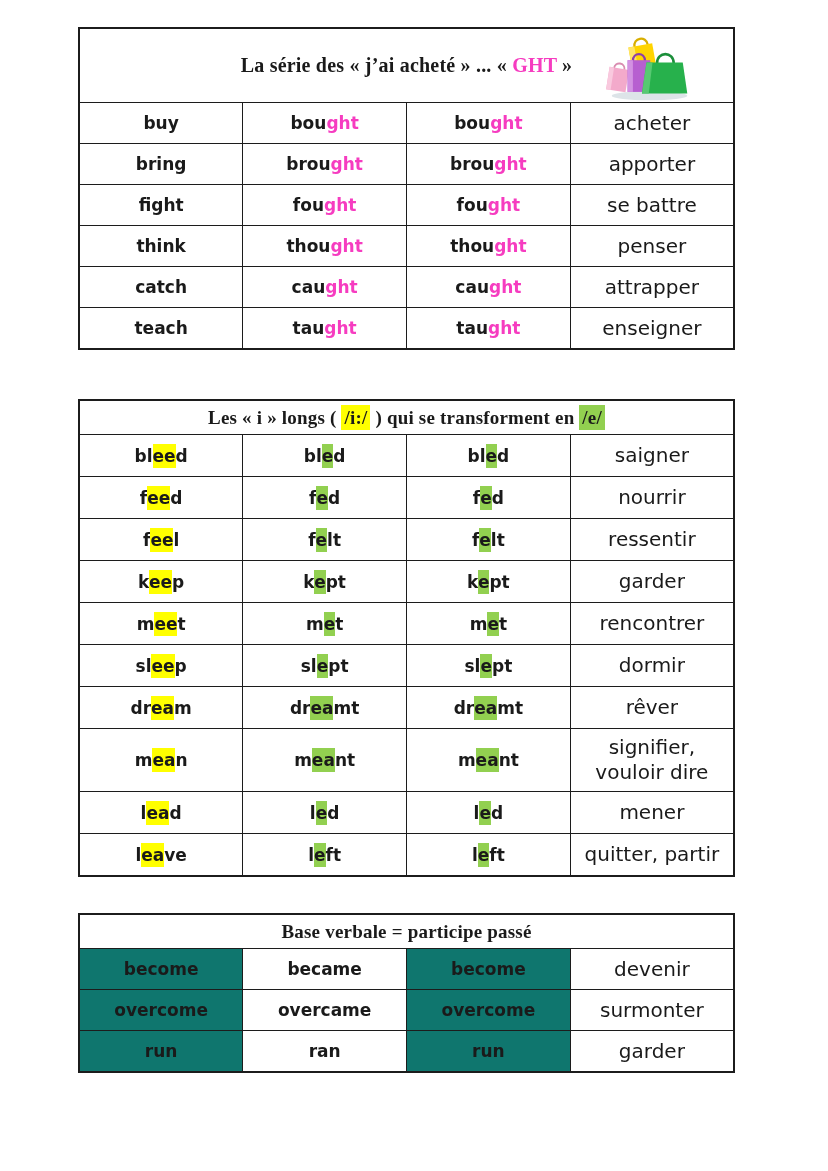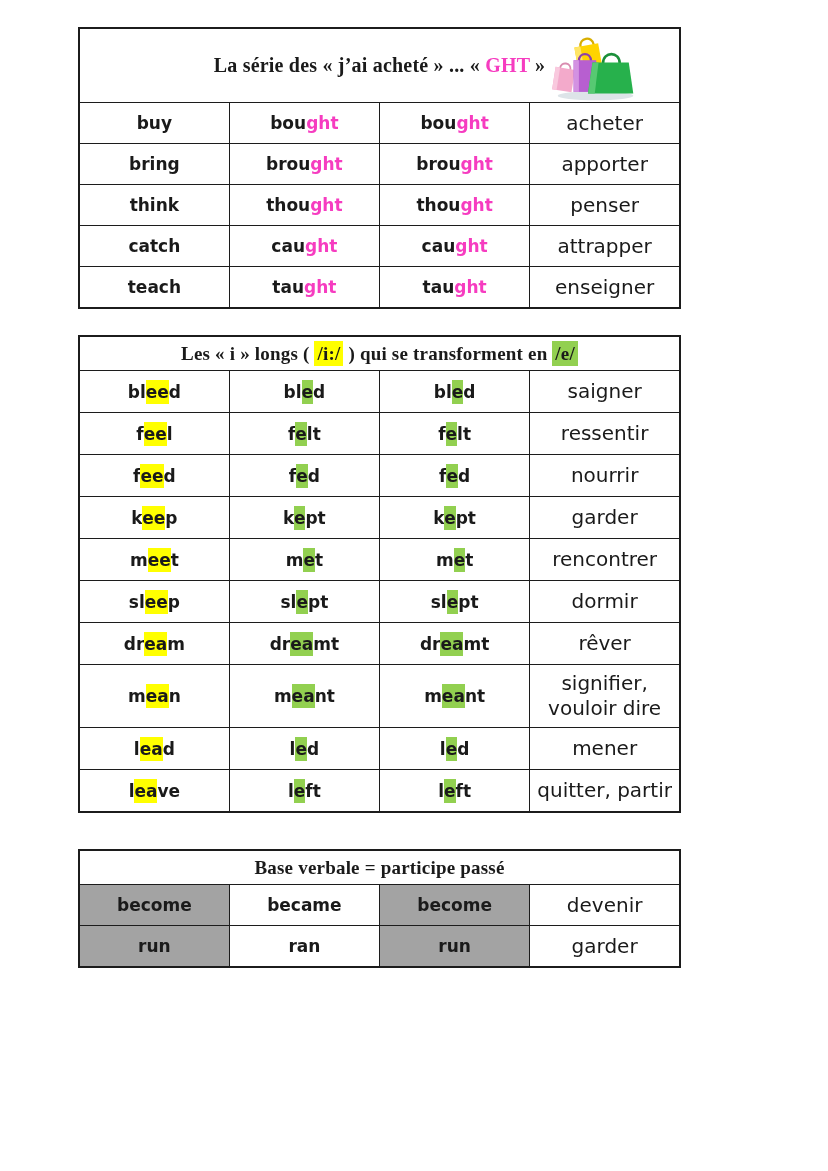--- a/index.html
+++ b/index.html
@@ -3,30 +3,30 @@
 <meta charset="utf-8">
 <style>
   html,body{margin:0;padding:0;}
   body{
     width:828px;height:1171px;background:#ffffff;
     font-family:"DejaVu Sans",sans-serif;color:#1a1a1a;
     position:relative;overflow:hidden;
   }
   table.vtab{
     border-collapse:collapse;table-layout:fixed;
-    width:603px;margin-left:78px;
+    width:657px;margin-left:78px;
     border:2px solid #1c1c1c;
   }
   table.vtab td{
     border:1px solid #1c1c1c;
     text-align:center;vertical-align:middle;
     padding:2px 6px;overflow:hidden;
   }
   .t1{margin-top:27px;}
-  .t2{margin-top:26px;padding-left:35px;}
+  .t2{margin-top:49px;padding-left:35px;}
   .t3{margin-top:36px;border-radius:14px;}
 
   .title-cell{
     font-family:"Liberation Serif",serif;
     font-weight:bold;font-size:20px;letter-spacing:.2px;
     position:relative;
   }
   .t1 .title-cell{height:69px;}
   .t2 .title-cell,.t3 .title-cell{height:29px;font-size:19px;}
 
@@ -35,21 +35,21 @@
   .t2 tr.tall td{height:58px;}
   .t3 td{height:36px;}
 
   .verb{font-weight:bold;font-size:17px;}
   .fr{font-size:20px;line-height:1.25;}
 
   .pink{color:#f63cc0;}
   .hl-y{background:#ffff00;padding:2px 0;}
   .hl-g{background:#92d050;padding:2px 0;}
   .title-cell .hl-y,.title-cell .hl-g{padding:2px 3px;}
-  .green-cell{background:#a3a3a3;}
+  .green-cell{background:#0f766e;}
 
   .bags{position:absolute;right:36px;top:4px;width:98px;height:68px;}
 </style>
 </head>
 <body>
 
 <table class="vtab t1">
   <tbody>
       <tr>
     <td class="title-cell" colspan="4">
@@ -85,20 +85,26 @@
     <td class="verb"><span>bou</span><span class="pink">ght</span></td>
     <td class="fr">acheter</td>
   </tr>
   <tr>
     <td class="verb">bring</td>
     <td class="verb"><span>brou</span><span class="pink">ght</span></td>
     <td class="verb"><span>brou</span><span class="pink">ght</span></td>
     <td class="fr">apporter</td>
   </tr>
   <tr>
+    <td class="verb">fight</td>
+    <td class="verb"><span>fou</span><span class="pink">ght</span></td>
+    <td class="verb"><span>fou</span><span class="pink">ght</span></td>
+    <td class="fr">se battre</td>
+  </tr>
+  <tr>
     <td class="verb">think</td>
     <td class="verb"><span>thou</span><span class="pink">ght</span></td>
     <td class="verb"><span>thou</span><span class="pink">ght</span></td>
     <td class="fr">penser</td>
   </tr>
   <tr>
     <td class="verb">catch</td>
     <td class="verb"><span>cau</span><span class="pink">ght</span></td>
     <td class="verb"><span>cau</span><span class="pink">ght</span></td>
     <td class="fr">attrapper</td>
@@ -119,30 +125,30 @@
       <span>Les « i » longs ( </span><span class="hl-y">/i:/</span><span> ) qui se transforment en </span><span class="hl-g">/e/</span>
     </td>
   </tr>
   <tr>
     <td class="verb"><span>bl</span><span class="hl-y">ee</span><span>d</span></td>
     <td class="verb"><span>bl</span><span class="hl-g">e</span><span>d</span></td>
     <td class="verb"><span>bl</span><span class="hl-g">e</span><span>d</span></td>
     <td class="fr">saigner</td>
   </tr>
   <tr>
+    <td class="verb"><span>f</span><span class="hl-y">ee</span><span>d</span></td>
+    <td class="verb"><span>f</span><span class="hl-g">e</span><span>d</span></td>
+    <td class="verb"><span>f</span><span class="hl-g">e</span><span>d</span></td>
+    <td class="fr">nourrir</td>
+  </tr>
+  <tr>
     <td class="verb"><span>f</span><span class="hl-y">ee</span><span>l</span></td>
     <td class="verb"><span>f</span><span class="hl-g">e</span><span>lt</span></td>
     <td class="verb"><span>f</span><span class="hl-g">e</span><span>lt</span></td>
     <td class="fr">ressentir</td>
-  </tr>
-  <tr>
-    <td class="verb"><span>f</span><span class="hl-y">ee</span><span>d</span></td>
-    <td class="verb"><span>f</span><span class="hl-g">e</span><span>d</span></td>
-    <td class="verb"><span>f</span><span class="hl-g">e</span><span>d</span></td>
-    <td class="fr">nourrir</td>
   </tr>
   <tr>
     <td class="verb"><span>k</span><span class="hl-y">ee</span><span>p</span></td>
     <td class="verb"><span>k</span><span class="hl-g">e</span><span>pt</span></td>
     <td class="verb"><span>k</span><span class="hl-g">e</span><span>pt</span></td>
     <td class="fr">garder</td>
   </tr>
   <tr>
     <td class="verb"><span>m</span><span class="hl-y">ee</span><span>t</span></td>
     <td class="verb"><span>m</span><span class="hl-g">e</span><span>t</span></td>
@@ -187,19 +193,25 @@
       <tr>
     <td class="title-cell" colspan="4">Base verbale = participe passé</td>
   </tr>
   <tr>
     <td class="verb green-cell">become</td>
     <td class="verb">became</td>
     <td class="verb green-cell">become</td>
     <td class="fr">devenir</td>
   </tr>
   <tr>
+    <td class="verb green-cell">overcome</td>
+    <td class="verb">overcame</td>
+    <td class="verb green-cell">overcome</td>
+    <td class="fr">surmonter</td>
+  </tr>
+  <tr>
     <td class="verb green-cell">run</td>
     <td class="verb">ran</td>
     <td class="verb green-cell">run</td>
     <td class="fr">garder</td>
   </tr>
 </tbody>
   </table>
 
 </body></html>

